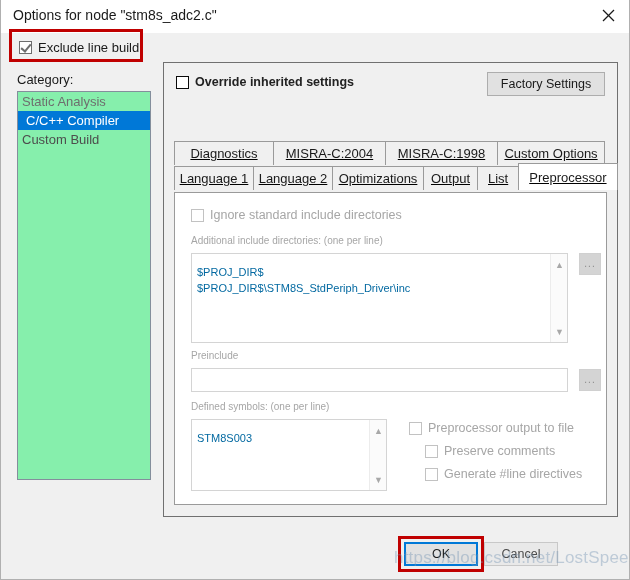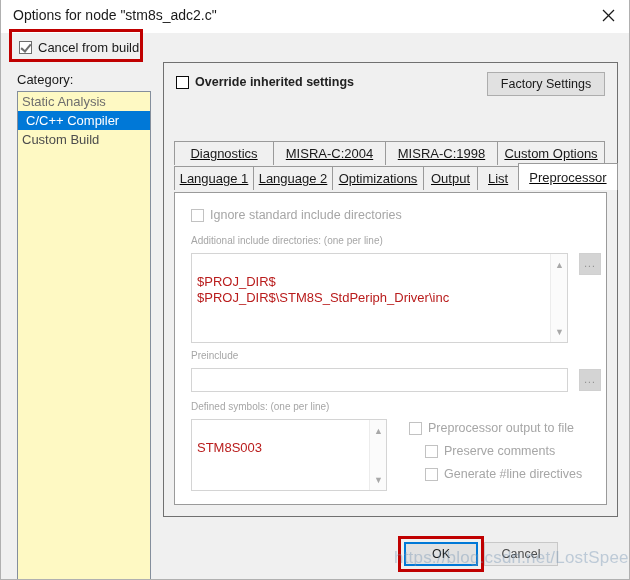--- a/index.html
+++ b/index.html
@@ -83,22 +83,22 @@
     left: 16px;
     top: 72px;
     font-size: 13px;
     color: #1a1a1a;
   }
   .category-list {
     position: absolute;
     left: 16px;
     top: 91px;
     width: 134px;
-    height: 490px;
-    background: #fef9c3;
+    height: 389px;
+    background: #86efac;
     border: 1px solid #848e9c;
     box-sizing: border-box;
     overflow: hidden;
   }
   .cat-item {
     font-size: 13px;
     color: #4d4d4d;
     padding: 1px 2px 1px 4px;
     line-height: 17px;
     white-space: nowrap;
@@ -250,23 +250,23 @@
   .txtbox {
     position: absolute;
     background: #ffffff;
     border: 1px solid #d4d4d4;
     box-sizing: border-box;
     overflow: hidden;
   }
   .txtbox .lines {
     position: absolute;
     left: 5px;
-    top: 20px;
-    font-size: 13px;
-    color: #b91c1c;
+    top: 10px;
+    font-size: 11px;
+    color: #0369a1;
     line-height: 16px;
     white-space: nowrap;
   }
   .vscroll {
     position: absolute;
     right: 0;
     top: 0;
     bottom: 0;
     width: 17px;
     background: #fbfbfb;
@@ -374,21 +374,21 @@
     <div class="close-btn">
       <svg width="13" height="13" viewBox="0 0 13 13" aria-hidden="true">
         <line x1="1" y1="1" x2="12" y2="12" stroke="#1a1a1a" stroke-width="1.2"></line>
         <line x1="12" y1="1" x2="1" y2="12" stroke="#1a1a1a" stroke-width="1.2"></line>
       </svg>
     </div>
   </div>
 
   <div class="exclude-row">
     <span class="cb dim checked"></span>
-    <span class="exclude-label">Cancel from build</span>
+    <span class="exclude-label">Exclude line build</span>
   </div>
   <div class="redbox-exclude"></div>
 
   <div class="category-label">Category:</div>
   <div class="category-list">
     <div class="cat-item first">Static Analysis</div>
     <div class="cat-item selected">C/C++ Compiler</div>
     <div class="cat-item">Custom Build</div>
   </div>
 

